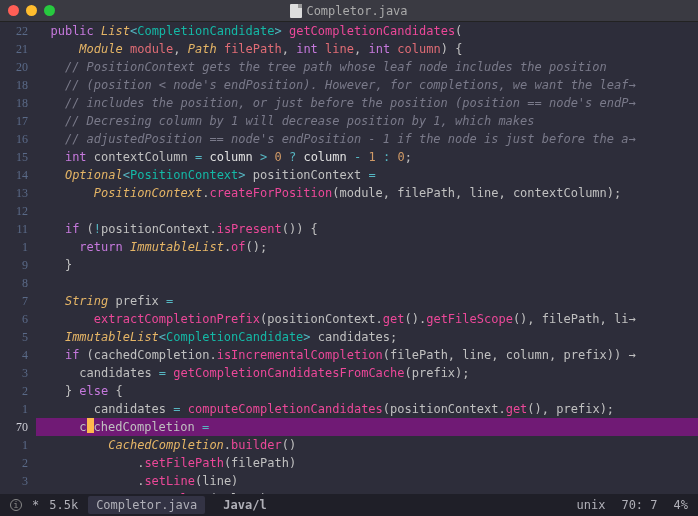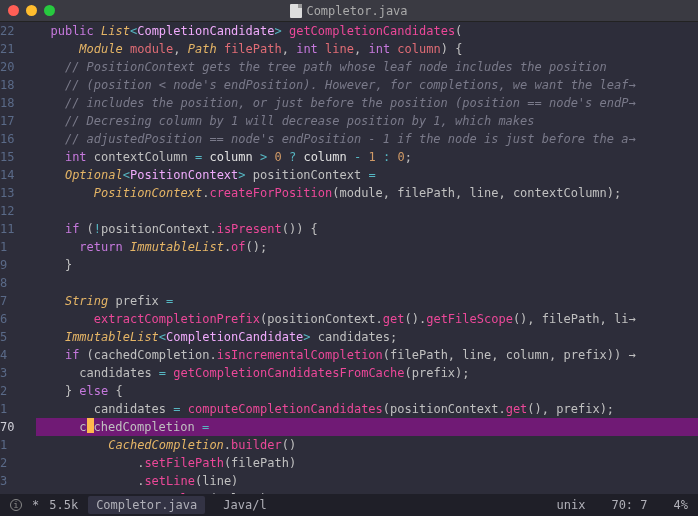--- a/index.html
+++ b/index.html
@@ -57,67 +57,69 @@
   background: #999;
 }
 .editor {
   flex: 1;
   display: flex;
   overflow: hidden;
   background: #2d2d3a;
 }
 .gutter {
   width: 36px;
+  text-align: right;
   padding-right: 8px;
   color: #5a6a88;
   user-select: none;
   flex-shrink: 0;
+  font-family: Liberation Serif, serif;
 }
 .code {
   flex: 1;
   white-space: pre;
   overflow: hidden;
   color: #e0e0e0;
 }
 .line { height: 18px; line-height: 18px; }
 .line.cursor-line { background: #701a75; }
 .cursor {
   display: inline-block;
   width: 7px;
   height: 15px;
   background: #ffb84d;
   vertical-align: -2px;
 }
 
 .kw { color: #c679dd; }
 .type { color: #e5b566; font-style: italic; }
-.gen { color: #f0abfc; }
+.gen { color: #14b8a6; }
 .fn { color: #ec4899; }
 .comment { color: #7a7a8a; font-style: italic; }
 .op { color: #56b6c2; }
 .num { color: #d19a66; }
 .punct { color: #c0c0c0; }
 .ident { color: #e06c75; }
 .var { color: #c0c0c0; }
 
 .statusbar {
   height: 22px;
   background: #1f1f28;
   color: #b0b0b8;
   display: flex;
   align-items: center;
   padding: 0 10px;
   font-size: 12px;
   gap: 16px;
 }
 .sb-left { display: flex; gap: 10px; align-items: center; }
-.sb-right { margin-left: auto; display: flex; gap: 26px; align-items: center; }
+.sb-right { margin-left: auto; display: flex; gap: 16px; align-items: center; }
 .info-icon { display:inline-flex; width:12px; height:12px; border:1px solid #888; border-radius:50%; align-items:center; justify-content:center; font-size:9px; color:#888; }
 .sb-file { background: #333344; padding: 2px 8px; border-radius: 2px; }
-.sb-mode { padding: 2px 8px; }
+.sb-mode { padding: 2px 8px; font-weight: bold; }
 </style>
 </head>
 <body>
 
 <div class="titlebar">
   <div class="traffic-lights">
     <div class="tl tl-close"></div>
     <div class="tl tl-min"></div>
     <div class="tl tl-max"></div>
   </div>

